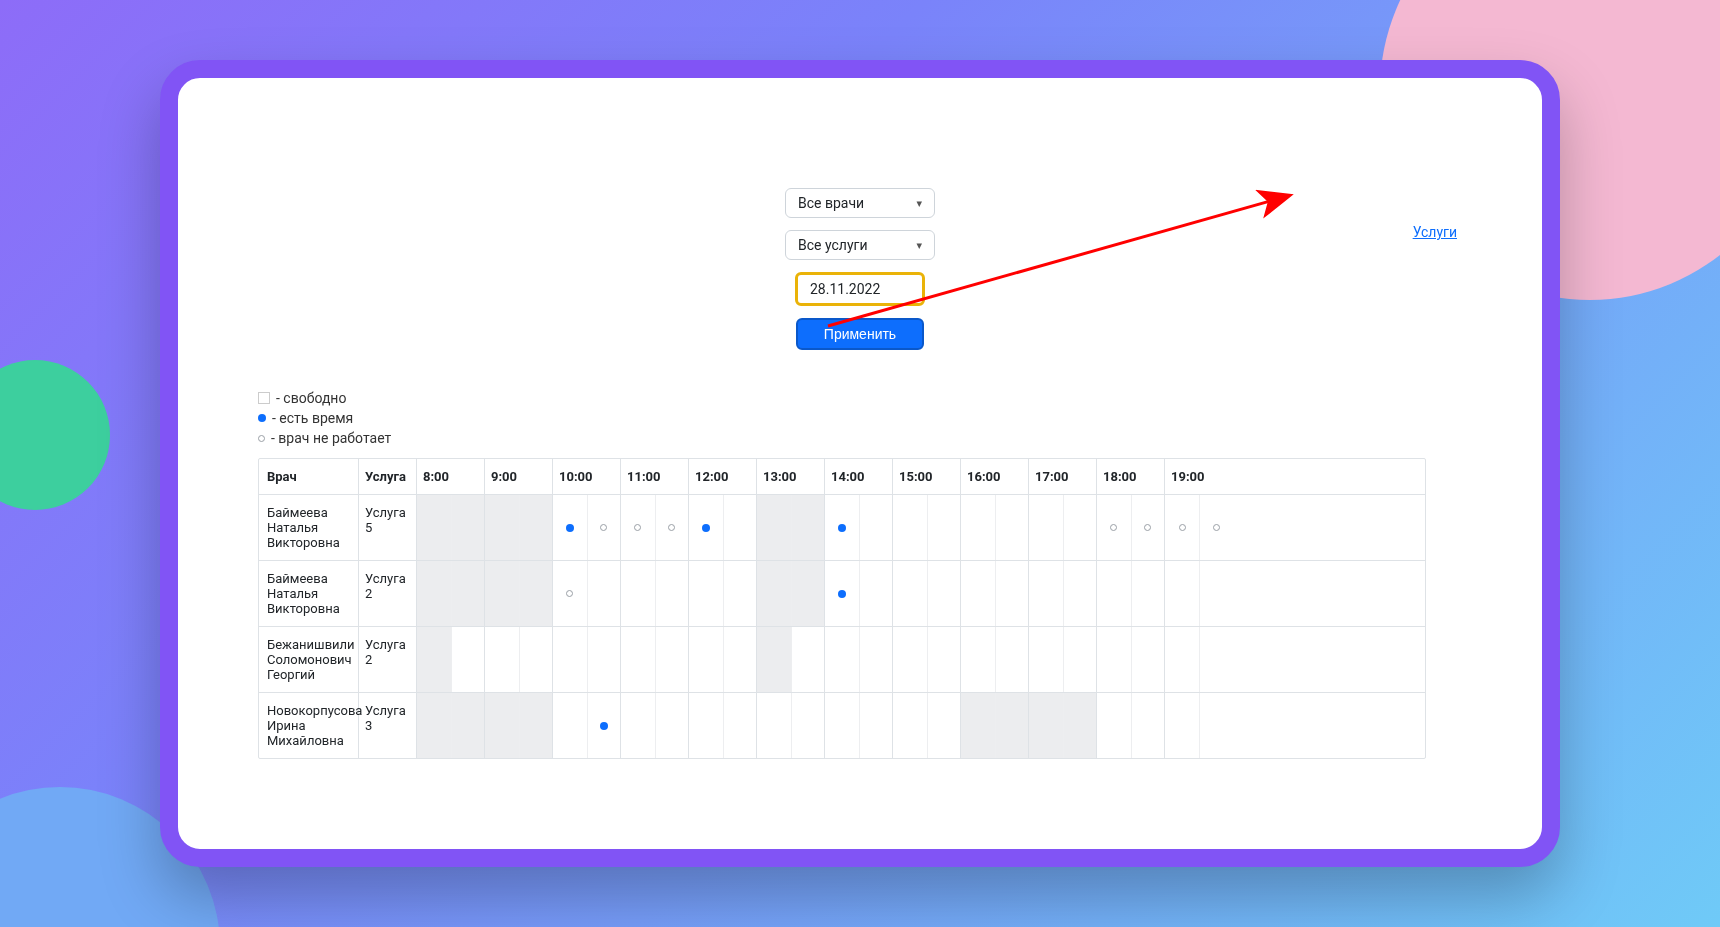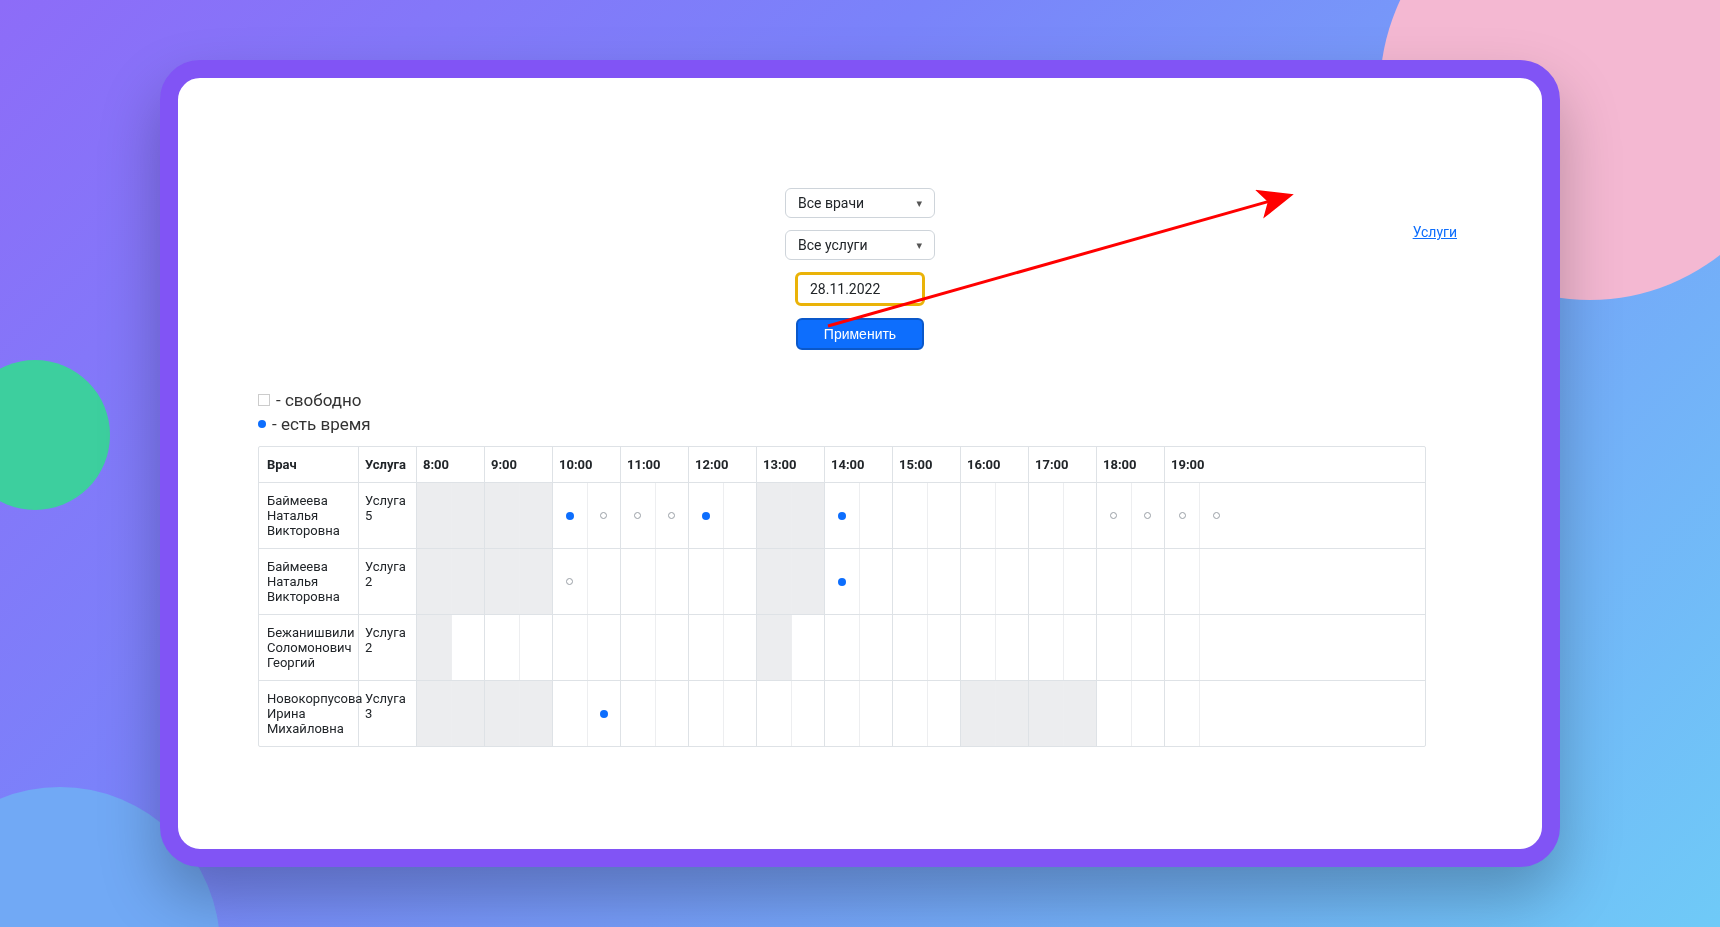--- a/index.html
+++ b/index.html
@@ -51,21 +51,21 @@
   .btn-primary {
     background: #0d6efd; color: #fff; border: 2px solid #0a58ca;
     border-radius: 6px; padding: 6px 26px; font-size: 14px; cursor: pointer;
   }
   .services-link {
     position: absolute; right: 85px; top: 110px;
     color: #0d6efd; text-decoration: underline; font-size: 14px; margin-top: 36px;
   }
 
   
-  .legend { margin-bottom: 12px; font-size: 17px; color: #333; }
+  .legend { margin-bottom: 12px; font-size: 14px; color: #333; }
   .legend .row { display: flex; align-items: center; gap: 6px; margin-bottom: 4px; }
   .lg-box { width: 12px; height: 12px; border: 1px solid #ccc; display:inline-block; }
   .lg-box.free { background: #fff; }
   .lg-box.nonwork { background: #e9eaec; border-color:#e1e3e6; }
   .lg-dot { width: 8px; height: 8px; border-radius: 50%; display:inline-block; }
   .lg-dot.full { background: #0d6efd; }
   .lg-dot.off  { background: #fff; border: 1px solid #9aa0a6; width:7px; height:7px; }
 
   
   .grid {
@@ -125,20 +125,24 @@
 
     <div class="legend">
       <div class="row">
           <span class="lg-box free"></span>
           <span>- свободно</span>
         </div>
       <div class="row">
           <span class="lg-dot full"></span>
           <span>- есть время</span>
         </div>
+      <div class="row">
+          <span class="lg-dot off"></span>
+          <span>- врач не работает</span>
+        </div>
     </div>
 
     <div class="grid">
       <div class="hdr">
         <div class="cell col-doc">Врач</div>
         <div class="cell col-svc">Услуга</div>
         <div id="hdr-hours" style="display:contents"><div class="cell col-hr">8:00</div><div class="cell col-hr">9:00</div><div class="cell col-hr">10:00</div><div class="cell col-hr">11:00</div><div class="cell col-hr">12:00</div><div class="cell col-hr">13:00</div><div class="cell col-hr">14:00</div><div class="cell col-hr">15:00</div><div class="cell col-hr">16:00</div><div class="cell col-hr">17:00</div><div class="cell col-hr">18:00</div><div class="cell col-hr">19:00</div></div>
       </div>
       <div id="tbody">
           <div class="body-row">

